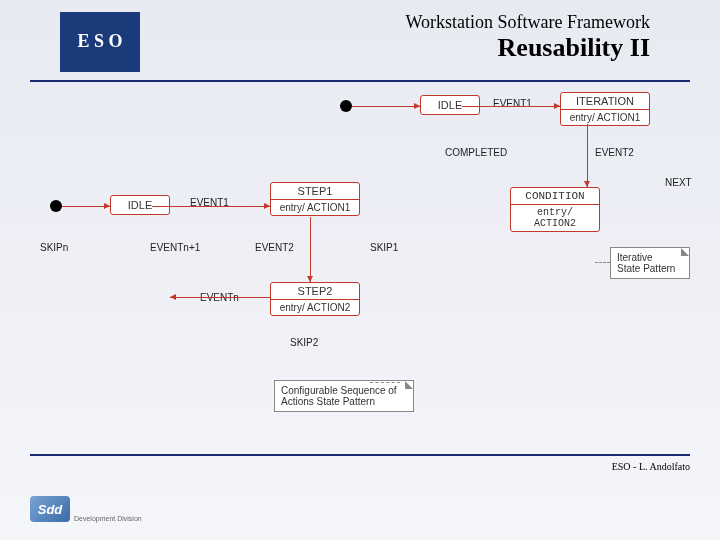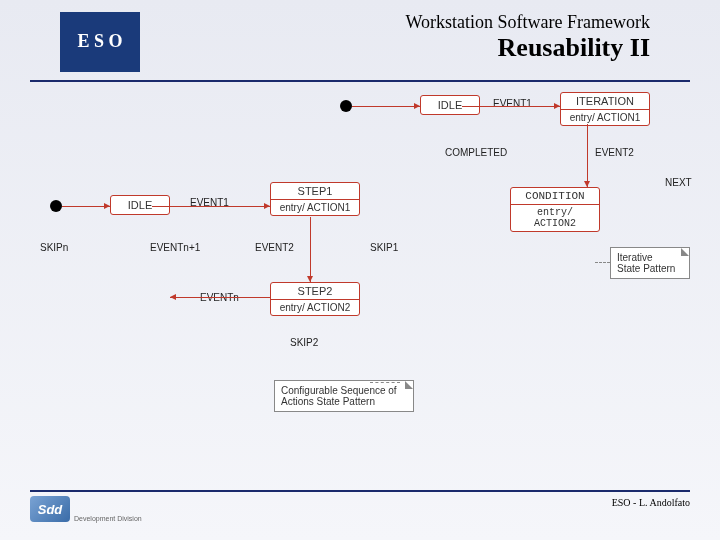--- a/index.html
+++ b/index.html
@@ -128,20 +128,21 @@
     right: 30px;
     border-top: 2px solid #1a2a6c;
     padding-top: 4px;
     display: flex;
     align-items: flex-start;
   }
   .footer-logo-area {
     display: flex;
     align-items: center;
     gap: 4px;
+    margin-top: 36px;
   }
   .sdd-badge {
     width: 40px;
     height: 26px;
     background: linear-gradient(135deg, #7aa3d4, #3a6ca8);
     border-radius: 4px;
     color: #fff;
     font-family: Arial, sans-serif;
     font-size: 13px;
     font-style: italic;

